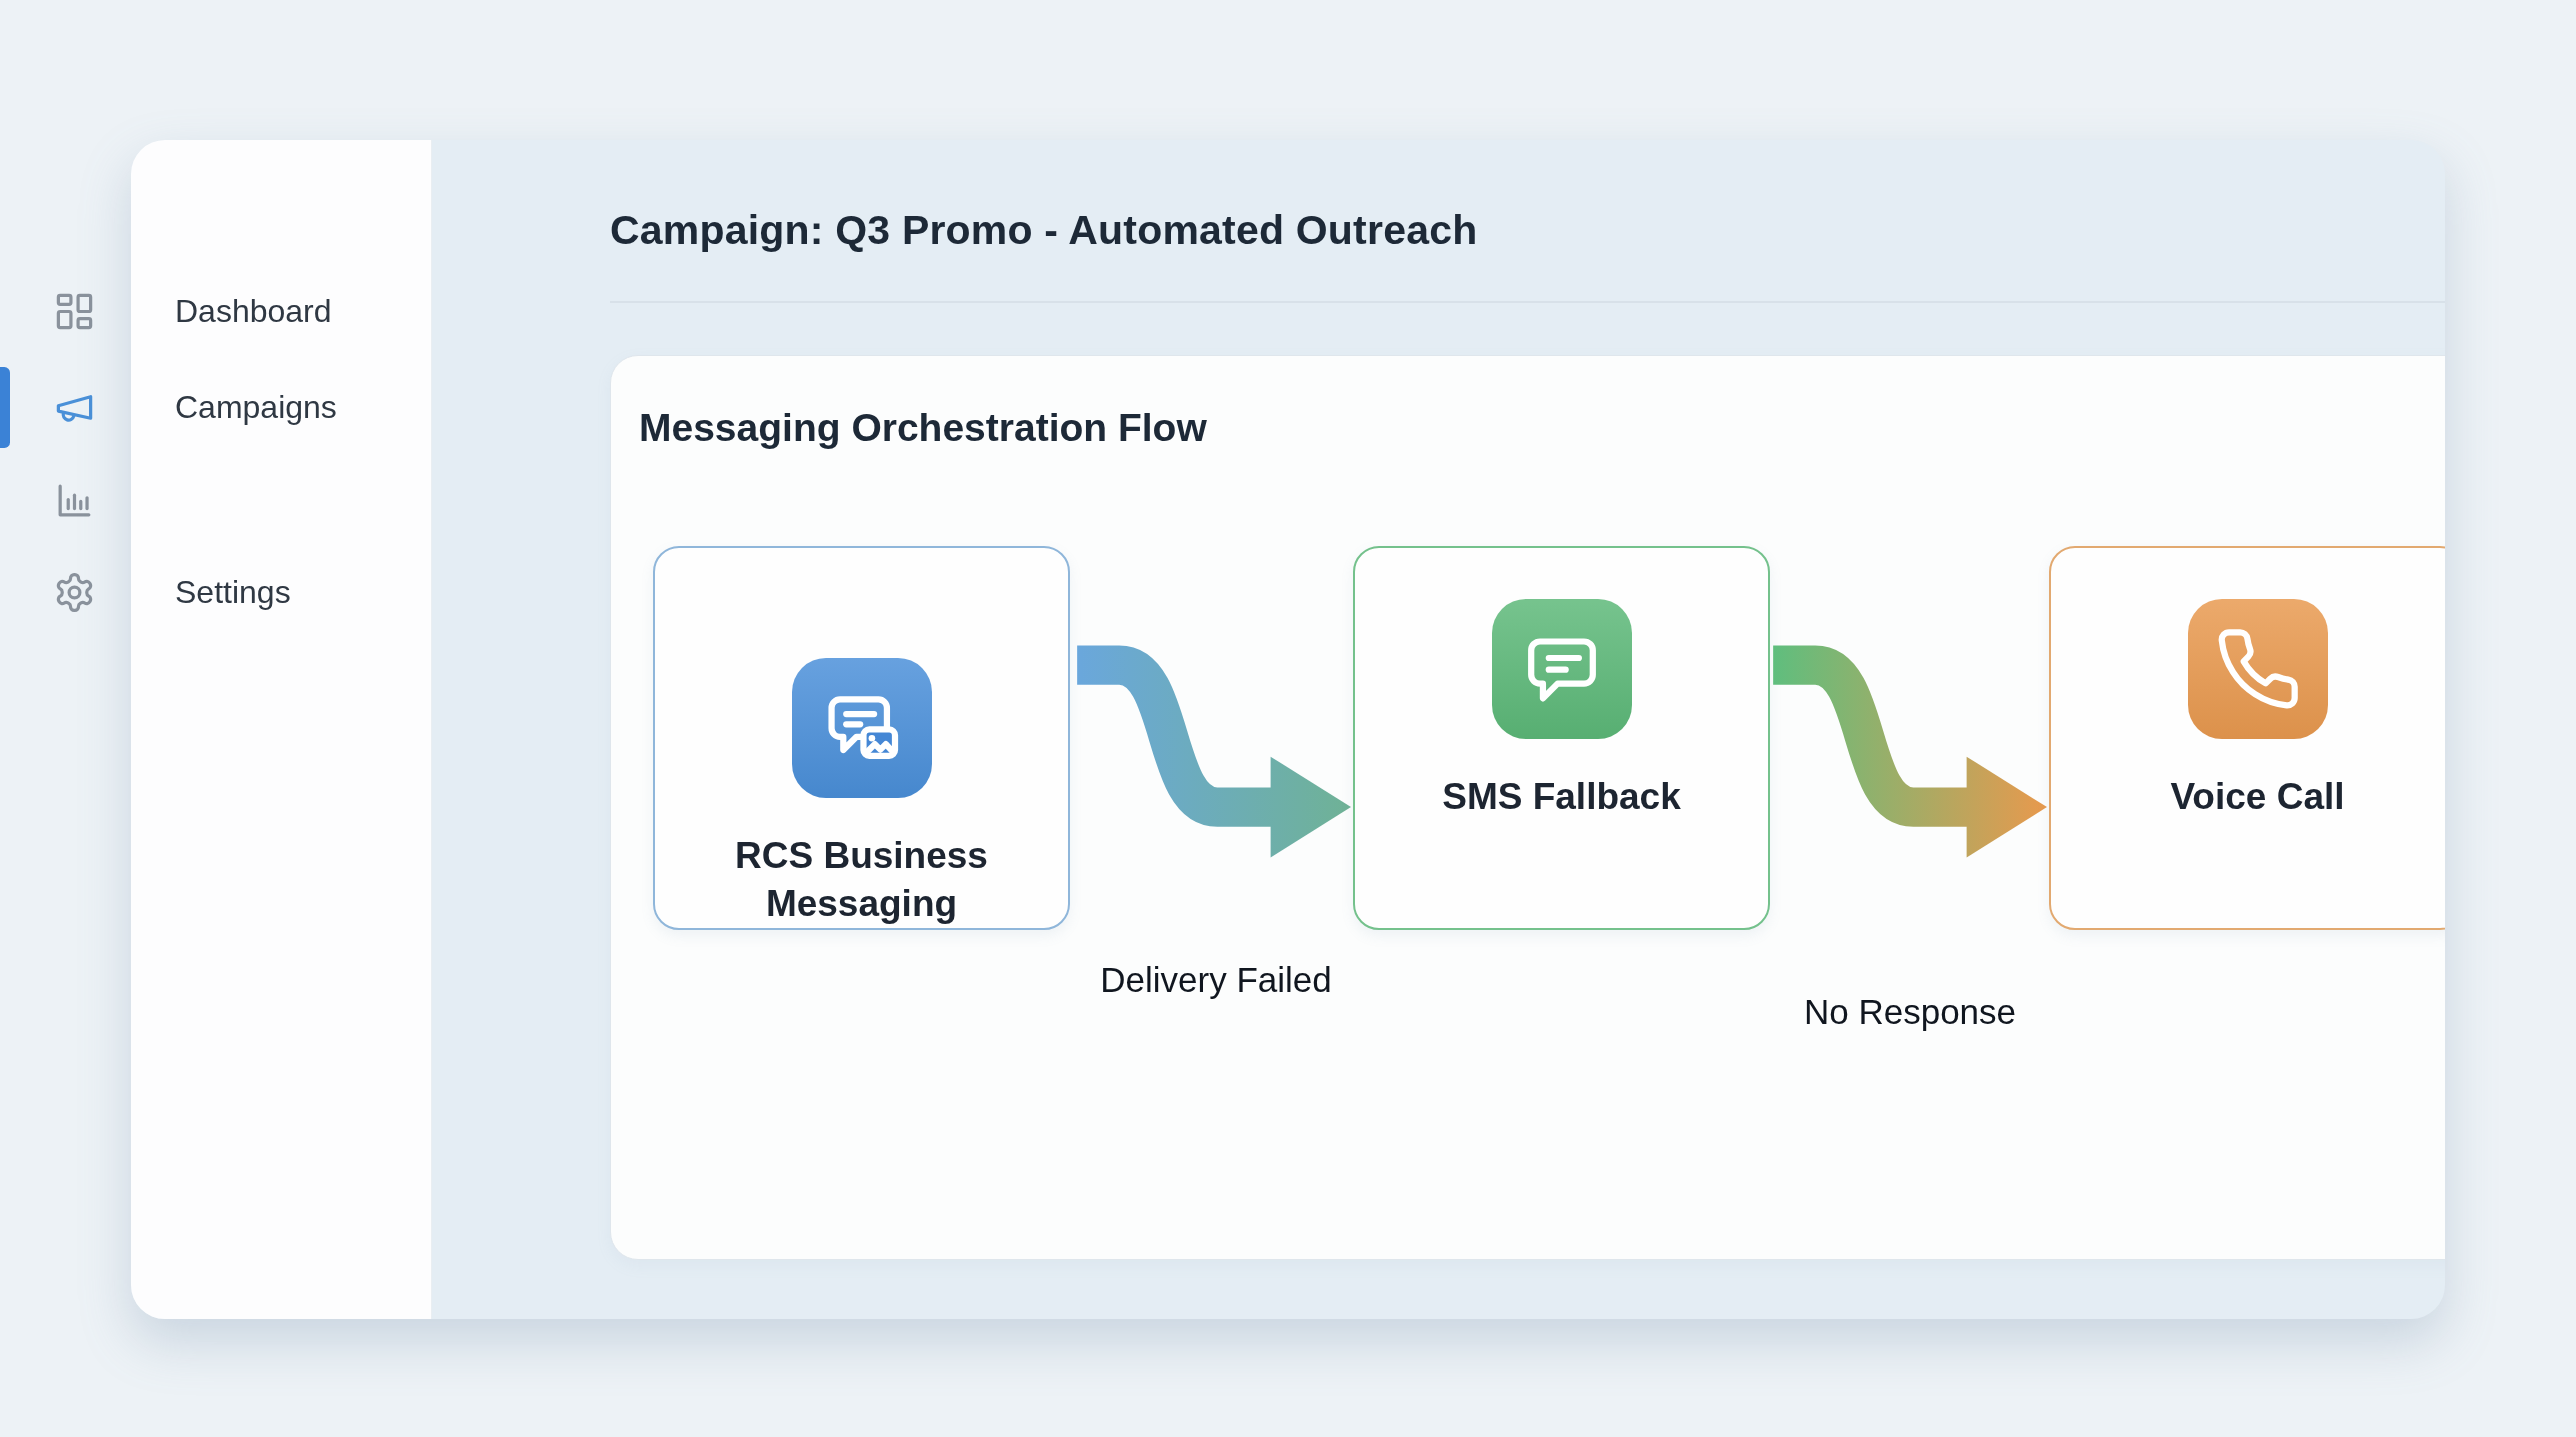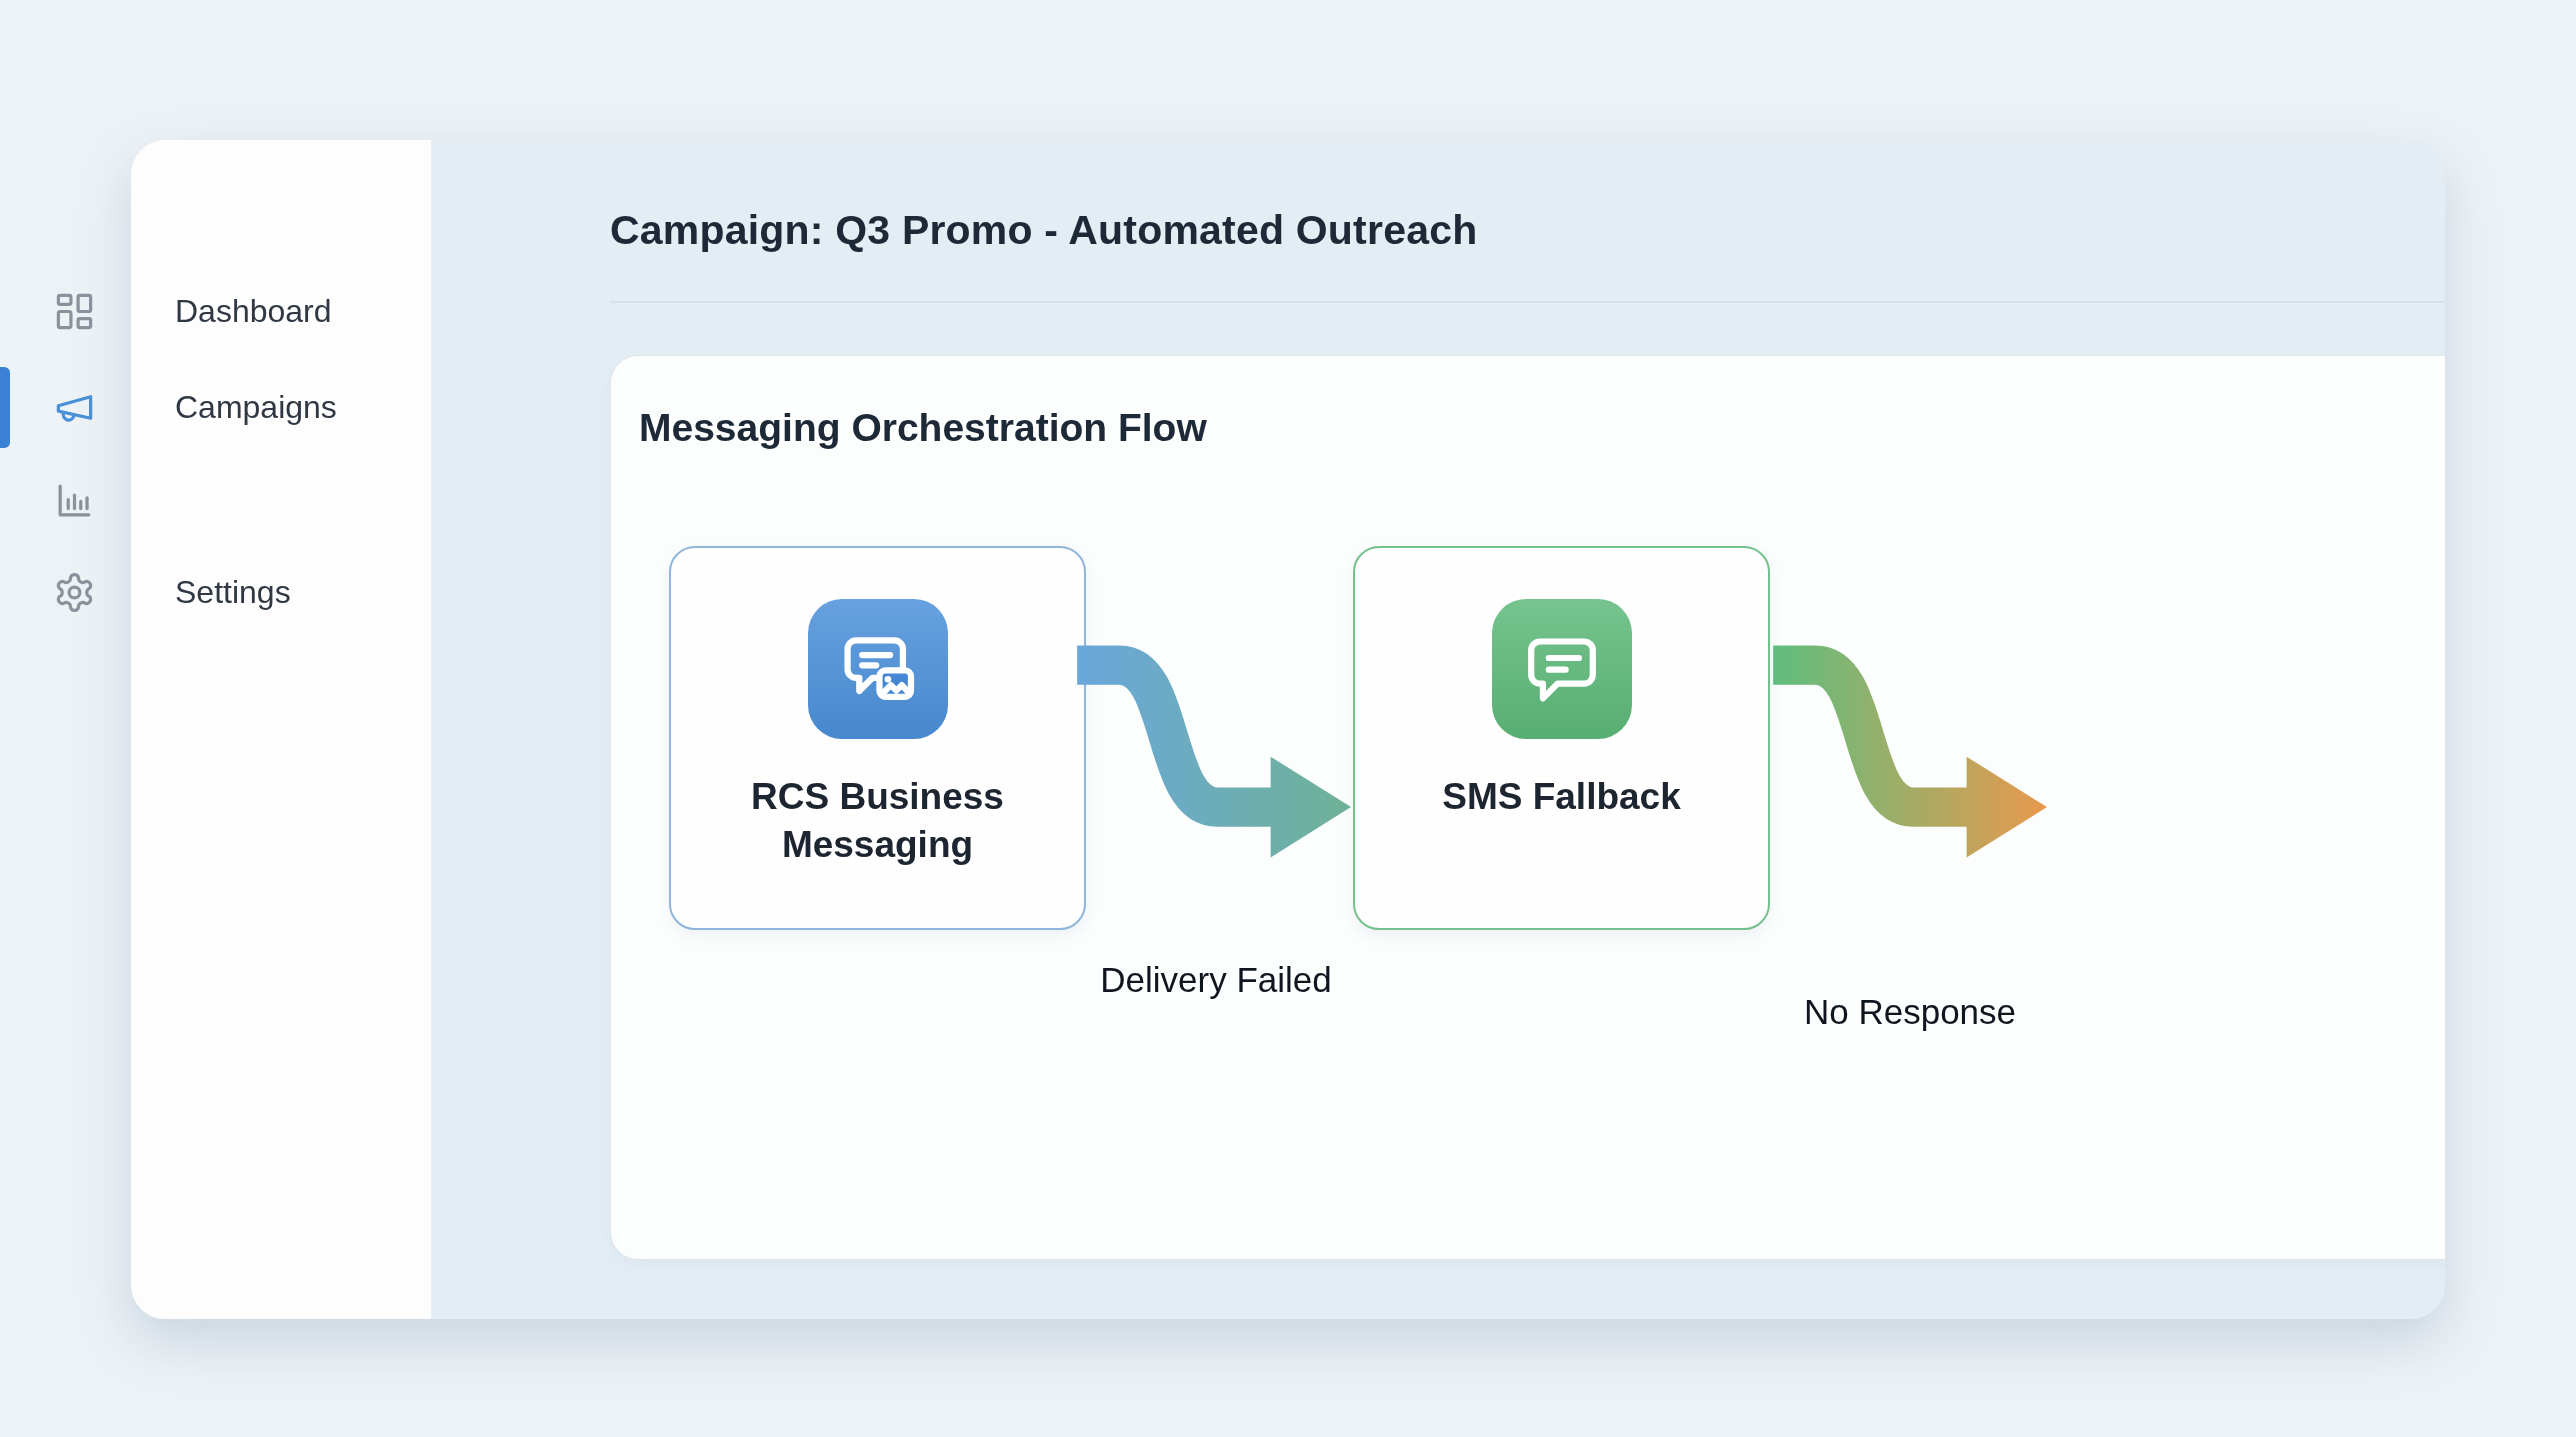--- a/index.html
+++ b/index.html
@@ -39,21 +39,21 @@
     background:var(--card-bg,#fcfdfd); border:1.9px solid var(--card-border,#dfe6ec);
     border-radius:28px; box-shadow:0 5.6px 15px rgba(140,160,185,.08); }
   .card-heading { position:absolute; left:28px; top:50px; font-size:39px; font-weight:700;
     color:var(--title-color,#1d2937); }
 
   
   .node { position:absolute; top:190px; width:417px; height:384px; background:#fefefe;
     border:2.8px solid var(--border,#ccc); border-radius:26px; cursor:pointer;
     box-shadow:0 5.6px 13px rgba(120,150,180,.10);
     display:flex; flex-direction:column; align-items:center; }
-  .node-rcs   { left:58px; }
+  .node-rcs   { left:42px;justify-content:flex-end; }
   .node-sms   { left:742px; }
   .node-voice { left:1438px; }
   .node-icon { margin-top:51px; width:140px; height:140px; border-radius:34px;
     background-color:var(--accent,#888);
     background-image:linear-gradient(180deg, rgba(255,255,255,.16), rgba(0,0,0,.05));
     display:flex; align-items:center; justify-content:center; }
   .node-icon svg { width:88px; height:88px; stroke:#fff; fill:none;
     stroke-width:1.7; stroke-linecap:round; stroke-linejoin:round; }
   .node-label { margin-top:34px; width:356px; text-align:center; font-size:37px;
     font-weight:700; line-height:1.3; color:var(--text-dark,#1d2531); }
@@ -169,19 +169,27 @@
         <defs>
           <linearGradient id="grad2" x1="0" y1="0" x2="295" y2="0" gradientUnits="userSpaceOnUse">
             <stop offset="0" class="stop-a2s"></stop>
             <stop offset="1" class="stop-a2e"></stop>
           </linearGradient>
         </defs>
         <path d="M0 30 H45 C105 30 90 182 150 182 H210" stroke="url(#grad2)" stroke-width="42" fill="none"></path>
         <polygon points="207,128 293,182 207,236" fill="url(#grad2)"></polygon>
       </svg>
 
+      <div class="node node-voice" style="--accent: #e8994f; --border: #e2a970;">
+        <div class="node-icon" style="--accent: #e8994f;">
+          <svg viewBox="0 0 24 24">
+            <path d="M22 16.92v3a2 2 0 0 1-2.18 2 19.79 19.79 0 0 1-8.63-3.07 19.5 19.5 0 0 1-6-6 19.79 19.79 0 0 1-3.07-8.67A2 2 0 0 1 4.11 2h3a2 2 0 0 1 2 1.72c.127.96.361 1.903.7 2.81a2 2 0 0 1-.45 2.11L8.09 9.91a16 16 0 0 0 6 6l1.27-1.27a2 2 0 0 1 2.11-.45c.907.339 1.85.573 2.81.7A2 2 0 0 1 22 16.92z"></path>
+          </svg>
+        </div>
+        <div class="node-label">Voice Call</div>
+      </div>
 
       <div class="conn-label conn-label-1">Delivery Failed</div>
       <div class="conn-label conn-label-2">No Response</div>
     </div>
   </div>
 </div>
 
 
 </body></html>

